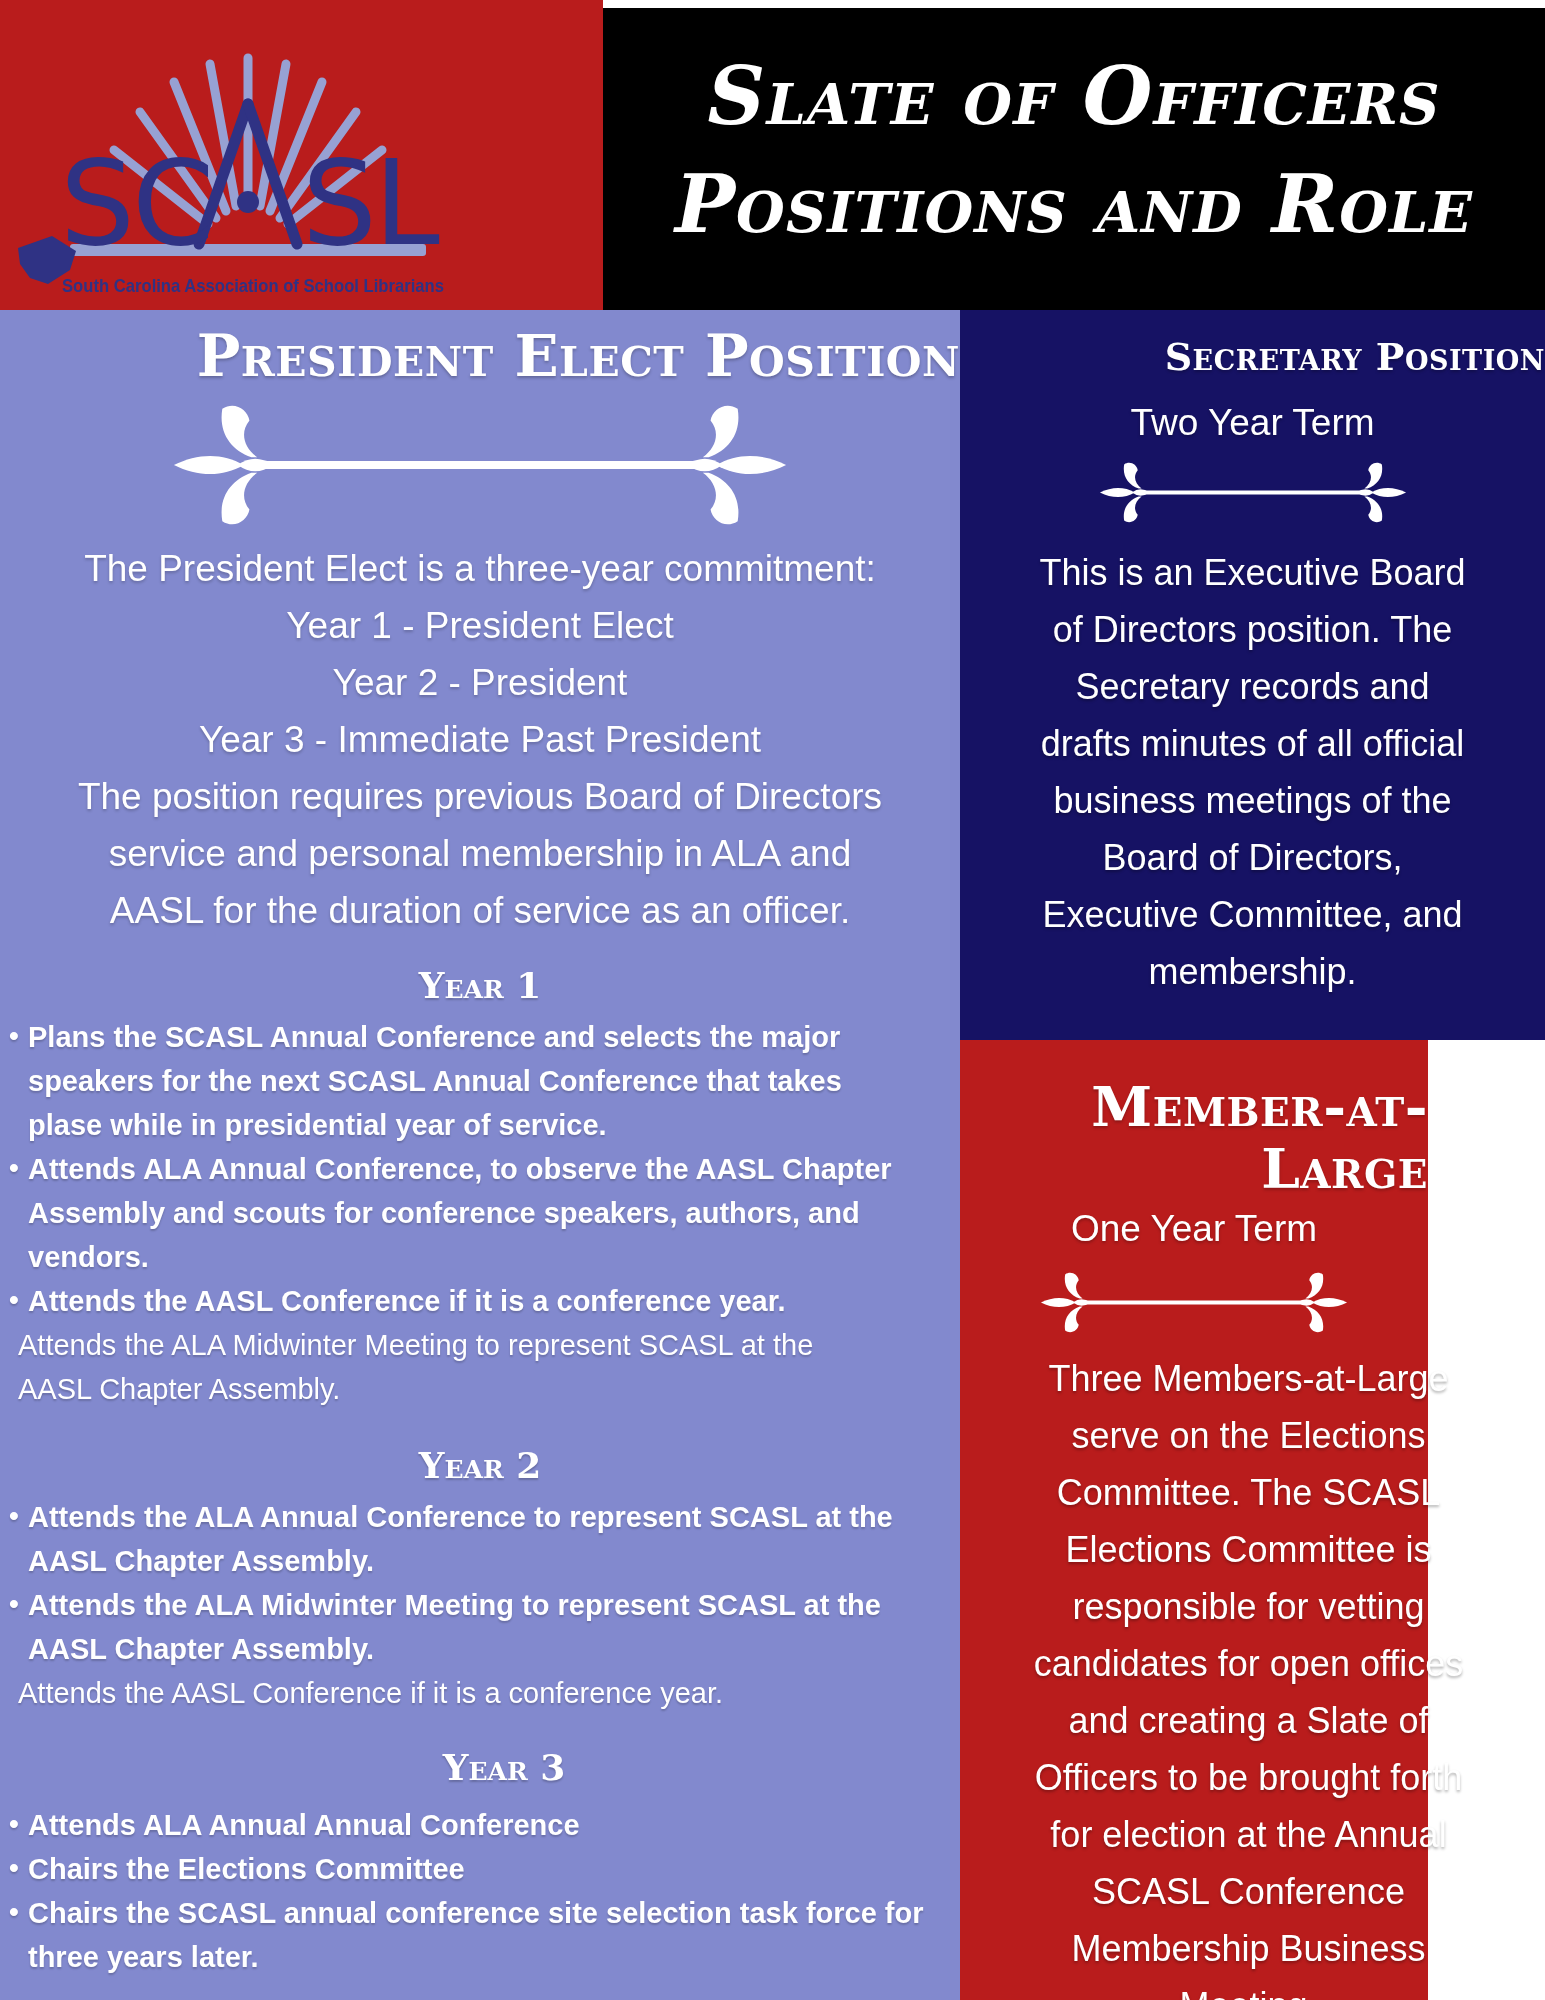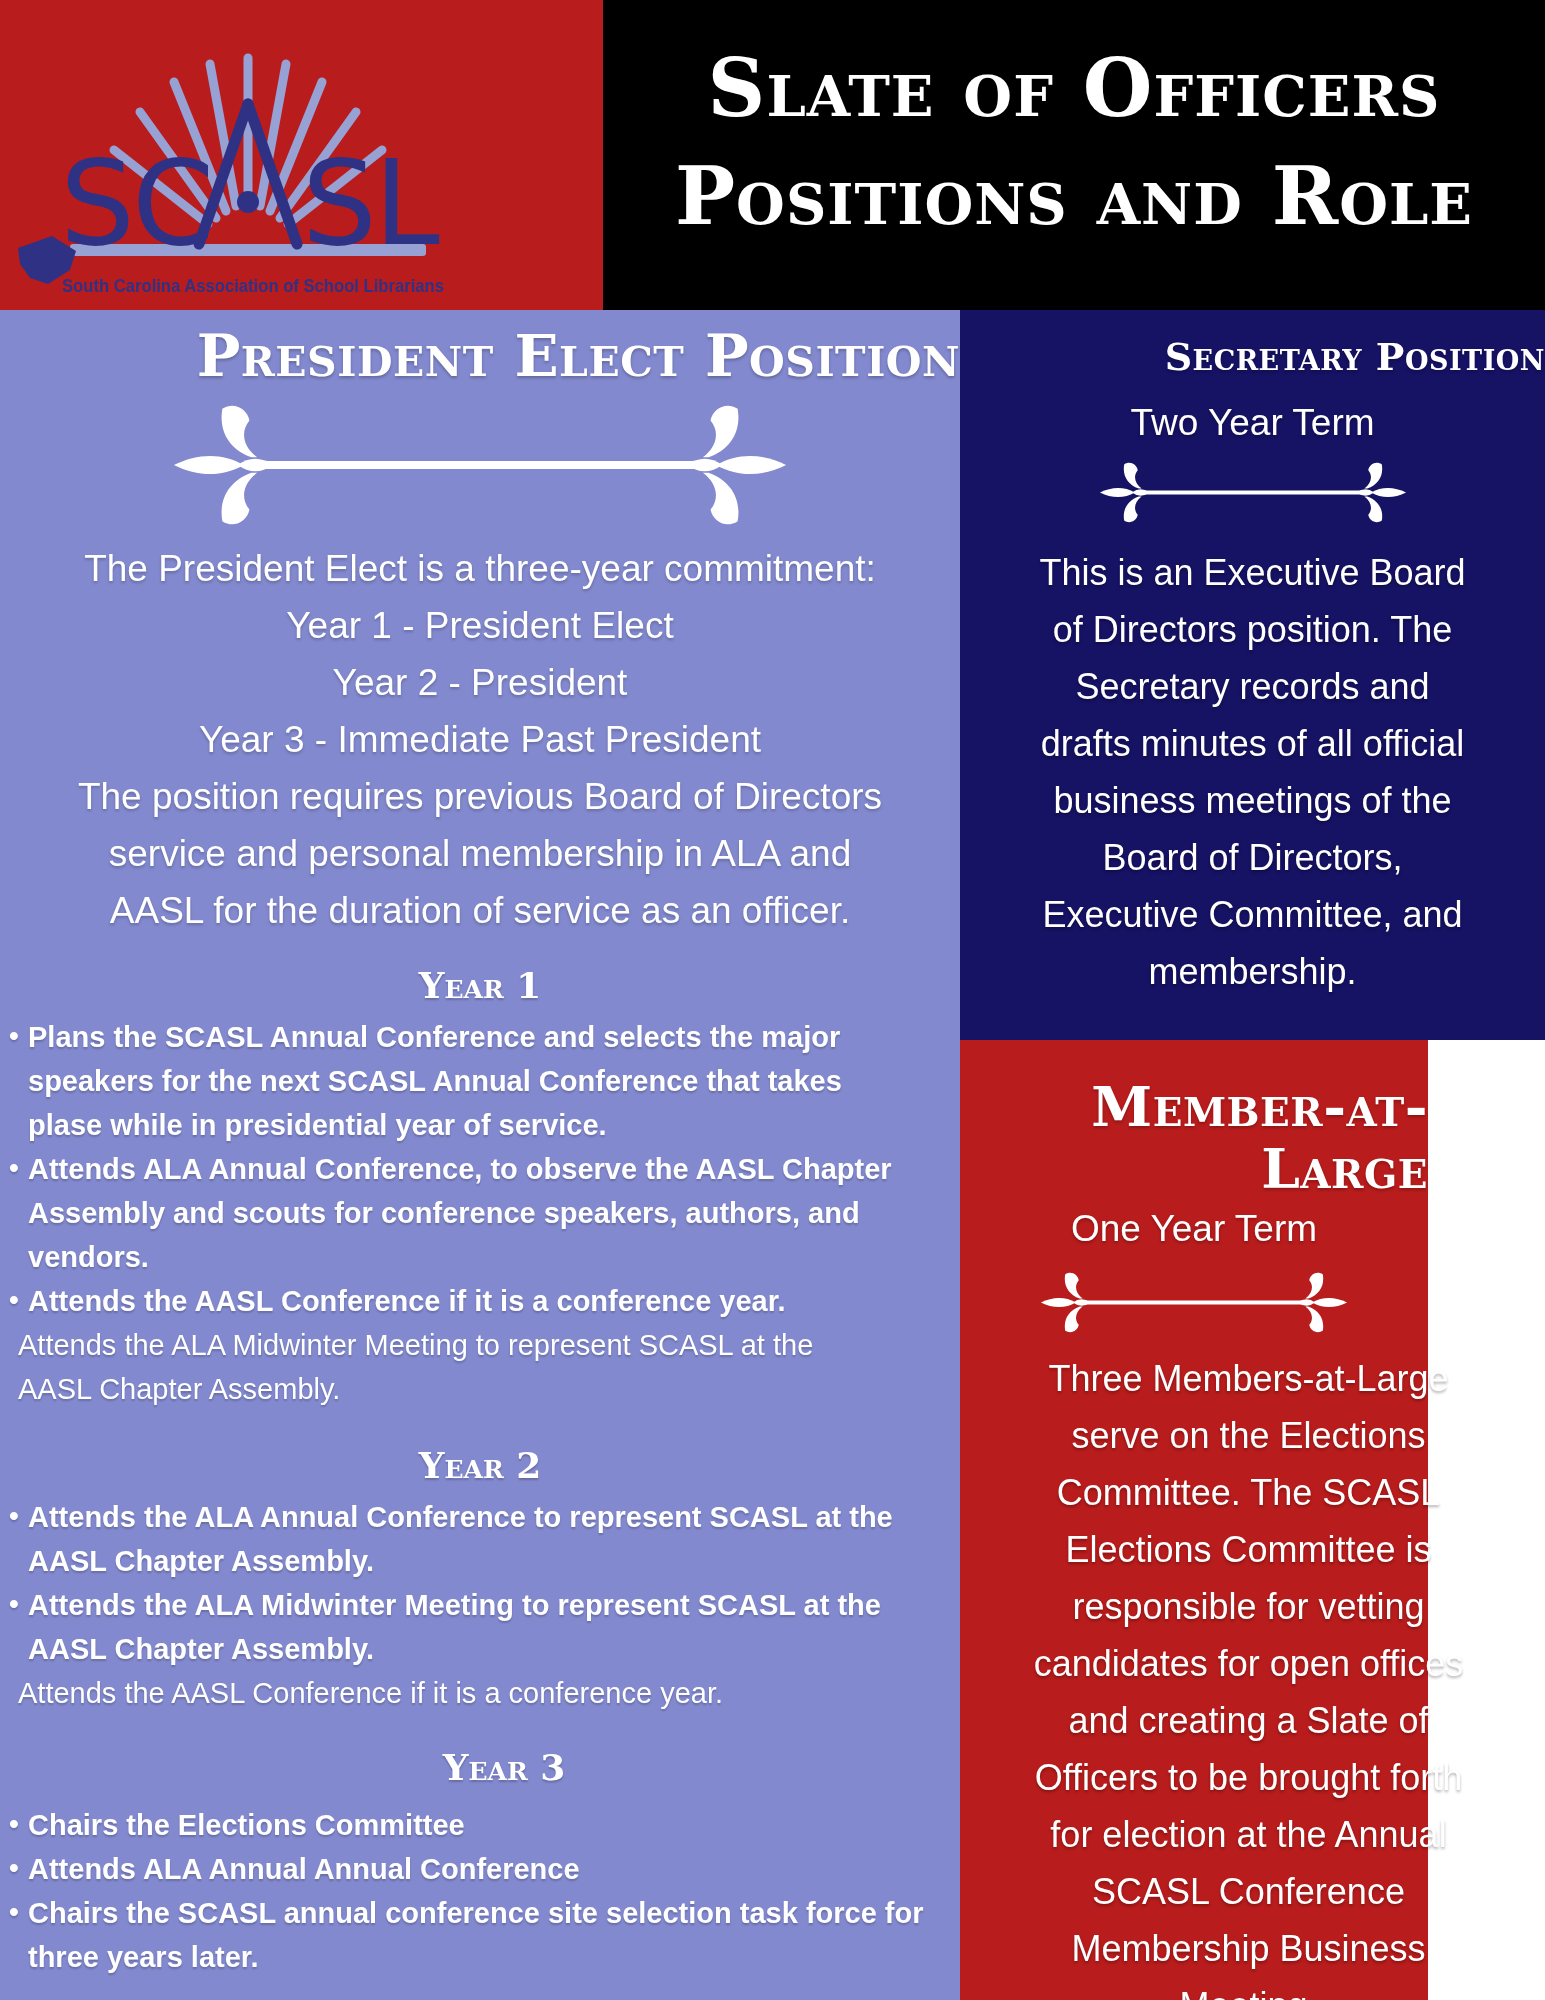--- a/index.html
+++ b/index.html
@@ -4,21 +4,21 @@
 <style>
   html,body{margin:0;padding:0;background:#444;}
   .canvas{
     position:relative;width:1545px;height:2000px;margin:0 auto;
     background:#fff;overflow:hidden;
     font-family:"Liberation Sans","DejaVu Sans",sans-serif;
   }
   
   .logo-panel{position:absolute;left:0;top:0;width:603px;height:310px;background:#b91c1c;}
   .logo-svg{position:absolute;left:8px;top:8px;}
-  .title-panel{position:absolute;left:603px;top:0;width:942px;height:310px;background:#000000;}
+  .title-panel{position:absolute;left:603px;top:8px;width:942px;height:310px;background:#000000;font-style:italic;}
   .main-title{
     margin:0;padding-top:34px;text-align:center;color:#fff;
     font-family:"DejaVu Serif","Liberation Serif",serif;
     font-variant:small-caps;font-weight:bold;
     font-size:80px;line-height:108px;letter-spacing:1px;white-space:pre-line;
   }
   
   .president-panel{position:absolute;left:0;top:310px;width:960px;height:1690px;background:#8289CE;color:#fff;}
   .secretary-panel{position:absolute;left:960px;top:310px;width:585px;height:730px;background:#161264;color:#fff;text-align:center;}
   .mal-panel{position:absolute;left:960px;top:1040px;width:468px;height:960px;background:#b91c1c;color:#fff;text-align:center;}
@@ -152,22 +152,22 @@
     <ul class="bullet-list">
       <li>Attends the ALA Annual Conference to represent SCASL at the
 AASL Chapter Assembly.</li>
       <li>Attends the ALA Midwinter Meeting to represent SCASL at the
 AASL Chapter Assembly.</li>
     </ul>
     <p class="note">Attends the AASL Conference if it is a conference year.</p>
 
     <h3 class="year-heading" style="margin-top:32px;margin-left:48px;">Year 3</h3>
     <ul class="bullet-list" style="margin-top:16px;">
+      <li>Attends ALA Annual Annual Conference</li>
       <li>Chairs the Elections Committee</li>
-      <li>Attends ALA Annual Annual Conference</li>
       <li>Chairs the SCASL annual conference site selection task force for
 three years later.</li>
     </ul>
 
   </section>
 
   <section class="secretary-panel">
     <h2 class="panel-title">Secretary Position</h2>
     <p class="term">Two Year Term</p>
     <svg class="divider sm" viewBox="0 0 640 130" preserveAspectRatio="none">

